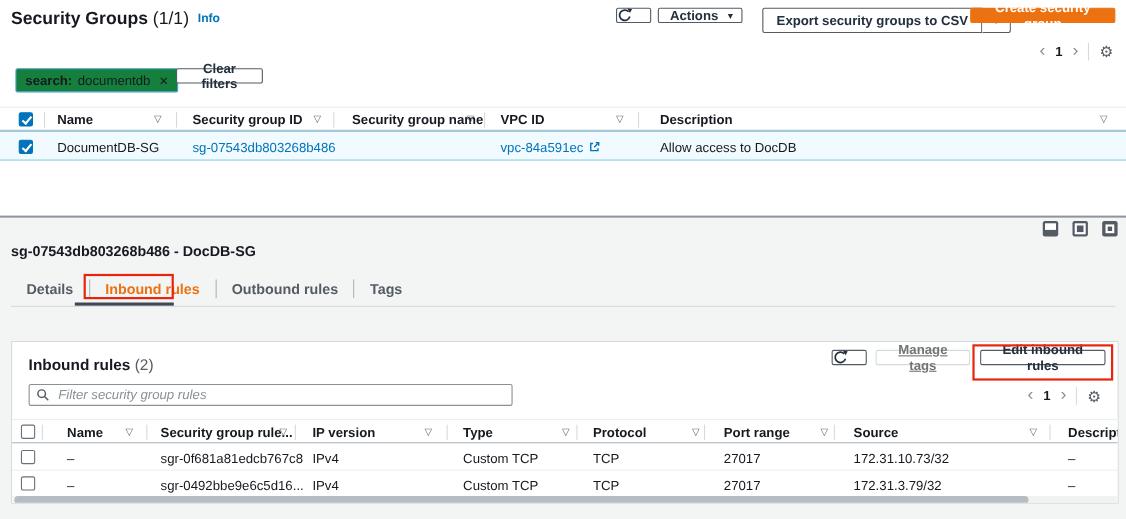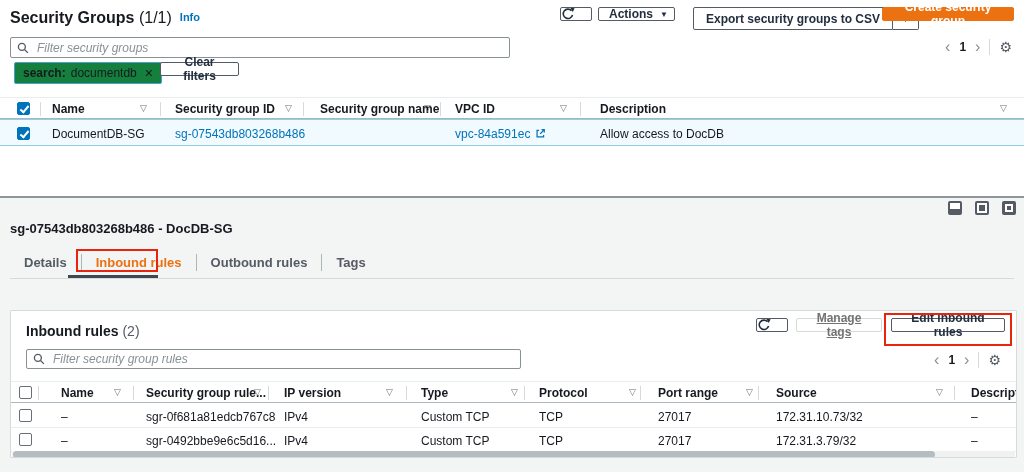--- a/index.html
+++ b/index.html
@@ -131,27 +131,20 @@
       </div>
       <div class="seg drop">
         <span class="caret">▼</span>
       </div>
     </div>
 
     <button class="btn primary" style="left:882px; top:7px; width:132px;">
       <span>Create security group</span>
     </button>
 
-    <div class="input-wrap" style="left:10px; top:37px; width:500px; height:21px;">
-      <svg width="12" height="12" viewBox="0 0 16 16">
-        <circle cx="6.5" cy="6.5" r="4.6" fill="none" stroke="#545b64" stroke-width="1.8"></circle>
-        <line x1="10" y1="10" x2="14.5" y2="14.5" stroke="#545b64" stroke-width="1.8"></line>
-      </svg>
-      <input placeholder="Filter security groups" style="">
-    </div>
 
     <div class="pagination" style="right:12px; top:39px;">
       <span class="pg-chev">‹</span>
       <span class="pg-num">1</span>
       <span class="pg-chev">›</span>
       <span class="pg-div"></span>
       <span class="gear">⚙</span>
     </div>
 
     <div class="token">
@@ -246,21 +239,21 @@
         </svg>
       </button>
       <button class="btn disabled" style="left:785px; top:7px; width:86px;">
         <span>Manage tags</span>
       </button>
       <button class="btn" style="left:880px; top:7px; width:114px;">
         <span>Edit inbound rules</span>
       </button>
       <div class="ann" style="left:873px; top:2px; width:128px; height:33px;"></div>
 
-      <div class="input-wrap" style="left:15px; top:38px; width:495px; height:20px;">
+      <div class="input-wrap" style="left:15px; top:38px; width:440px; height:20px;">
         <svg width="12" height="12" viewBox="0 0 16 16">
           <circle cx="6.5" cy="6.5" r="4.6" fill="none" stroke="#545b64" stroke-width="1.8"></circle>
           <line x1="10" y1="10" x2="14.5" y2="14.5" stroke="#545b64" stroke-width="1.8"></line>
         </svg>
         <input placeholder="Filter security group rules" style="">
       </div>
 
       <div class="pagination" style="right:15px; top:41px;">
         <span class="pg-chev">‹</span>
         <span class="pg-num">1</span>

